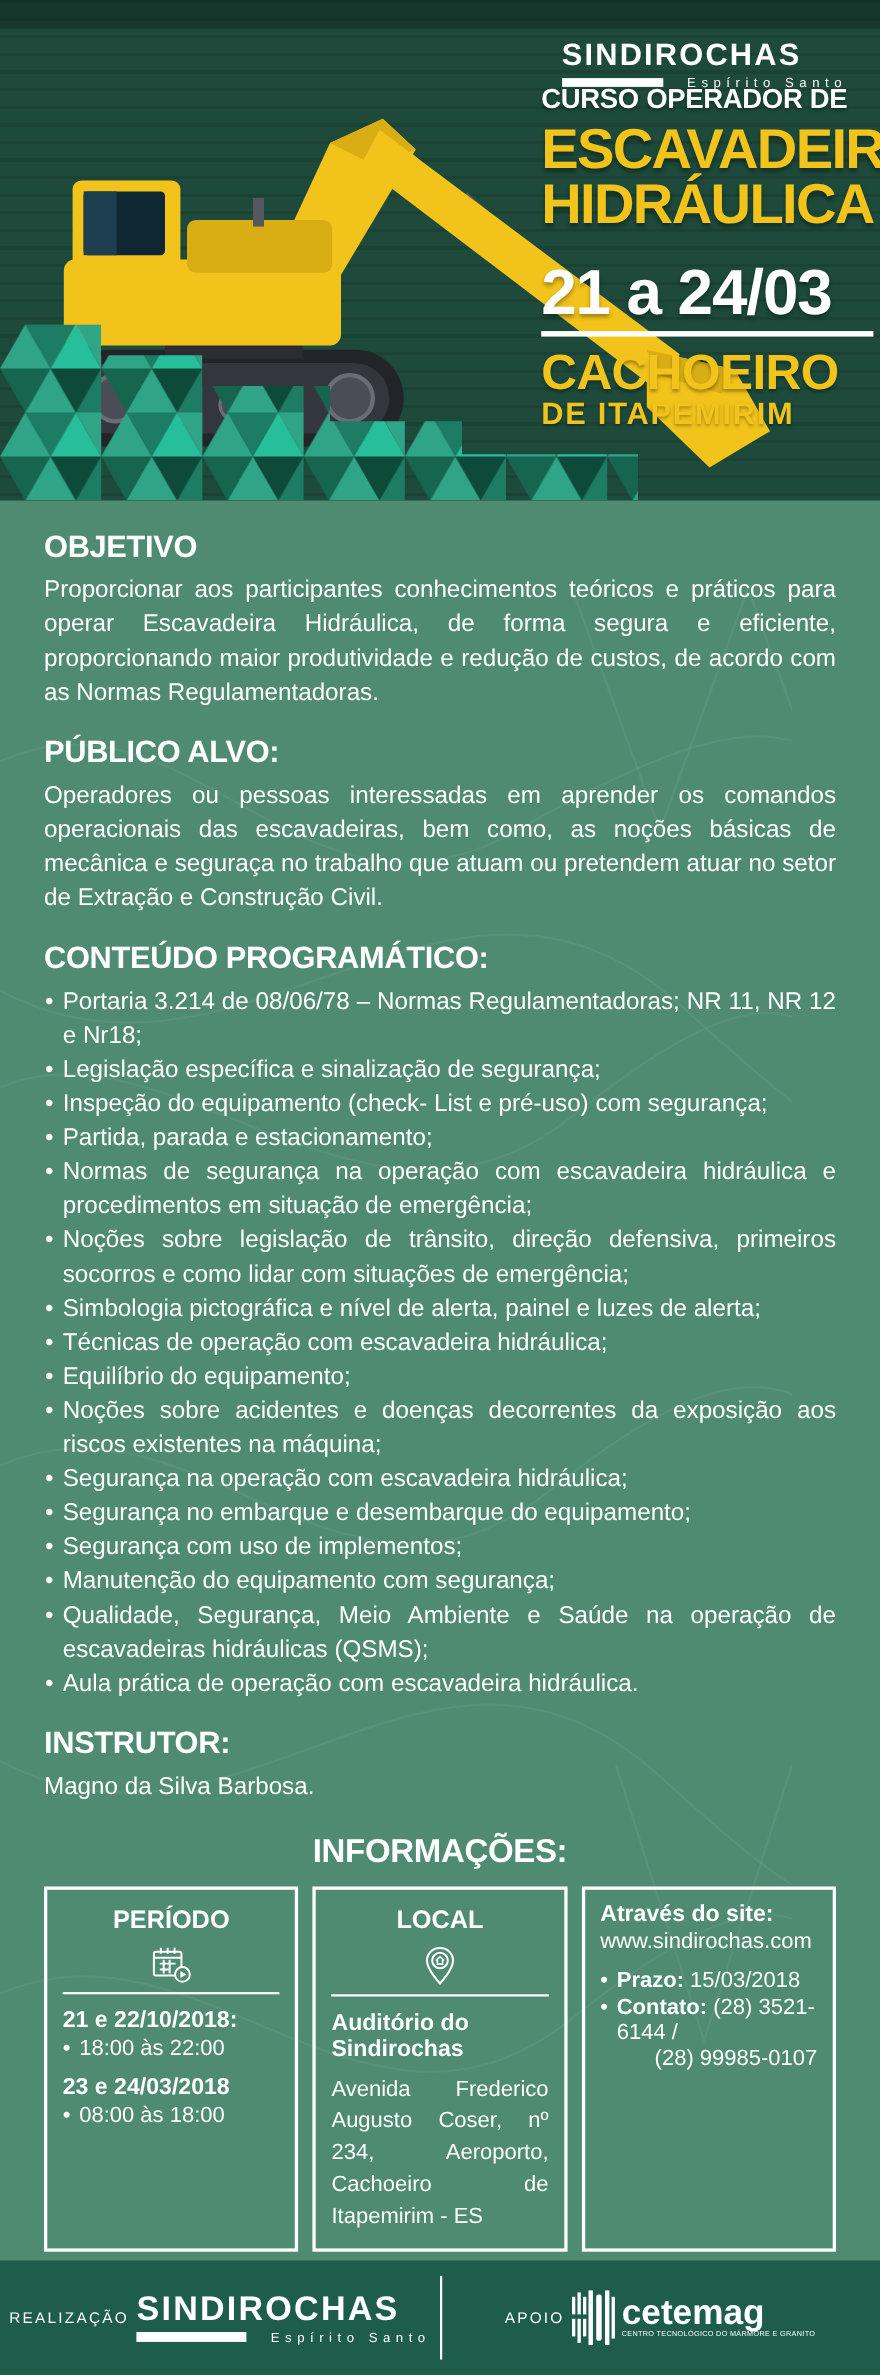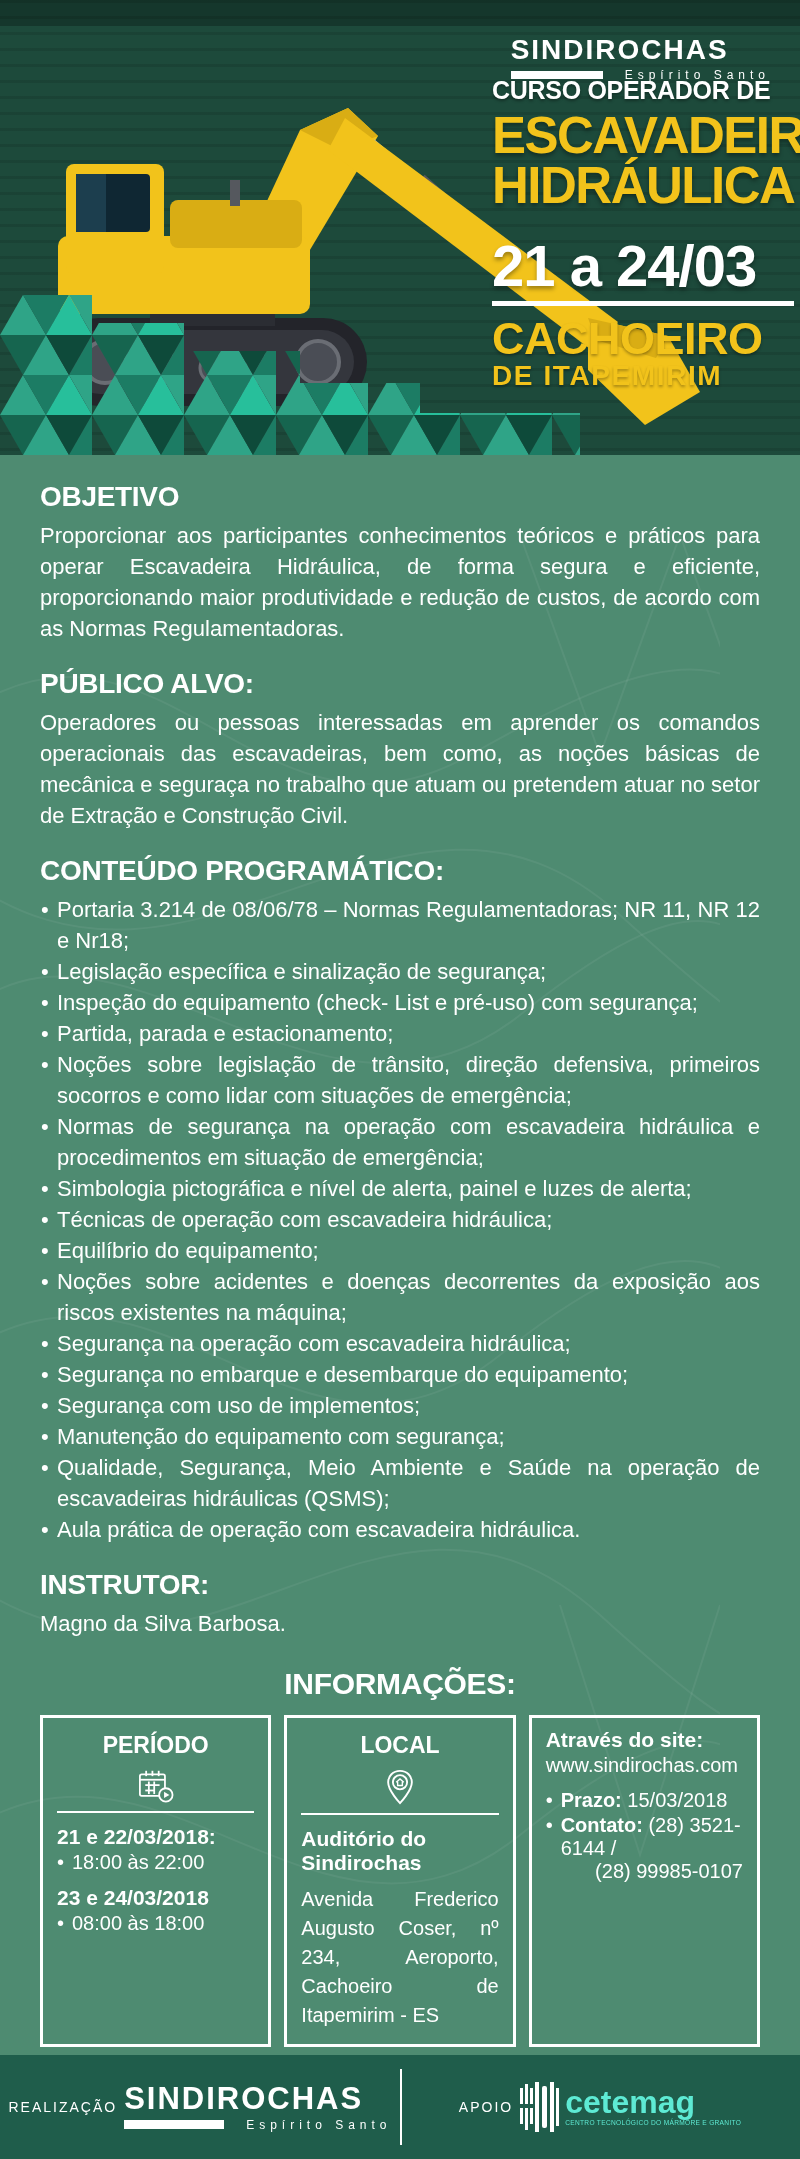--- a/index.html
+++ b/index.html
@@ -68,21 +68,21 @@
     font-size:30px;font-weight:bold;margin:36px 0 6px;}
   .dollar{font-weight:normal;font-size:42px;line-height:1;transform:translateY(-3px);}
 
   
   .footer{position:relative;height:104px;background:#1F5D4B;display:flex;}
   .footer-half{flex:1;display:flex;align-items:center;justify-content:center;gap:7px;color:#fff;}
   .footer-div{position:absolute;left:50%;top:14px;bottom:14px;width:2px;background:#fff;}
   .foot-label{font-size:14px;letter-spacing:2px;}
   .footer .sr-name{font-size:31px;}
   .footer .sr-bar{width:100px;height:9px;}
-  .cetemag{display:flex;align-items:center;gap:5px;color:#5eead4;}
+  .cetemag{display:flex;align-items:center;gap:5px;color:#ffffff;}
   .cetemag-text{font-size:32px;font-weight:bold;line-height:0.9;}
   .cetemag-tag{font-size:6.6px;letter-spacing:0.3px;margin-top:3px;white-space:nowrap;}
 </style>
 </head>
 <body>
 
 <div class="poster">
 
   <div class="hero">
     <div class="hero-stripes"></div>
@@ -182,22 +182,22 @@
 
       <h2 class="section">PÚBLICO ALVO:</h2>
       <p class="txt">Operadores ou pessoas interessadas em aprender os comandos operacionais das escavadeiras, bem como, as noções básicas de mecânica e seguraça no trabalho que atuam ou pretendem atuar no setor de Extração e Construção Civil.</p>
 
       <h2 class="section">CONTEÚDO PROGRAMÁTICO:</h2>
       <ul class="content">
         <li>Portaria 3.214 de 08/06/78 – Normas Regulamentadoras; NR 11, NR 12 e Nr18;</li>
         <li>Legislação específica e sinalização de segurança;</li>
         <li>Inspeção do equipamento (check- List e pré-uso) com segurança;</li>
         <li>Partida, parada e estacionamento;</li>
+        <li>Normas de segurança na operação com escavadeira hidráulica e procedimentos em situação de emergência;</li>
         <li>Noções sobre legislação de trânsito, direção defensiva, primeiros socorros e como lidar com situações de emergência;</li>
-        <li>Normas de segurança na operação com escavadeira hidráulica e procedimentos em situação de emergência;</li>
         <li>Simbologia pictográfica e nível de alerta, painel e luzes de alerta;</li>
         <li>Técnicas de operação com escavadeira hidráulica;</li>
         <li>Equilíbrio do equipamento;</li>
         <li>Noções sobre acidentes e doenças decorrentes da exposição aos riscos existentes na máquina;</li>
         <li>Segurança na operação com escavadeira hidráulica;</li>
         <li>Segurança no embarque e desembarque do equipamento;</li>
         <li>Segurança com uso de implementos;</li>
         <li>Manutenção do equipamento com segurança;</li>
         <li>Qualidade, Segurança, Meio Ambiente e Saúde na operação de escavadeiras hidráulicas (QSMS);</li>
         <li>Aula prática de operação com escavadeira hidráulica.</li>
@@ -221,21 +221,21 @@
                 <line x1="23" y1="2" x2="23" y2="8"></line>
               <line x1="8" y1="18" x2="24" y2="18"></line>
                 <line x1="8" y1="24" x2="18" y2="24"></line>
               <line x1="12" y1="14" x2="12" y2="28"></line>
                 <line x1="18" y1="14" x2="18" y2="28"></line>
               <circle cx="31" cy="29" r="7.5" fill="#4E8B71"></circle>
               <polygon points="29,25.5 35,29 29,32.5" fill="#fff" stroke="none"></polygon>
             </svg>
           </div>
           <div class="p-block">
-            <div class="b-strong">21 e 22/03/2018:</div>
+            <div class="b-strong">21 e 22/10/2018:</div>
             <div class="b-line bullet-line">18:00 às 22:00</div>
           </div>
           <div class="p-block">
             <div class="b-strong">23 e 24/03/2018</div>
             <div class="b-line bullet-line">08:00 às 18:00</div>
           </div>
         </div>
 
         <div class="box">
           <div class="box-head">

